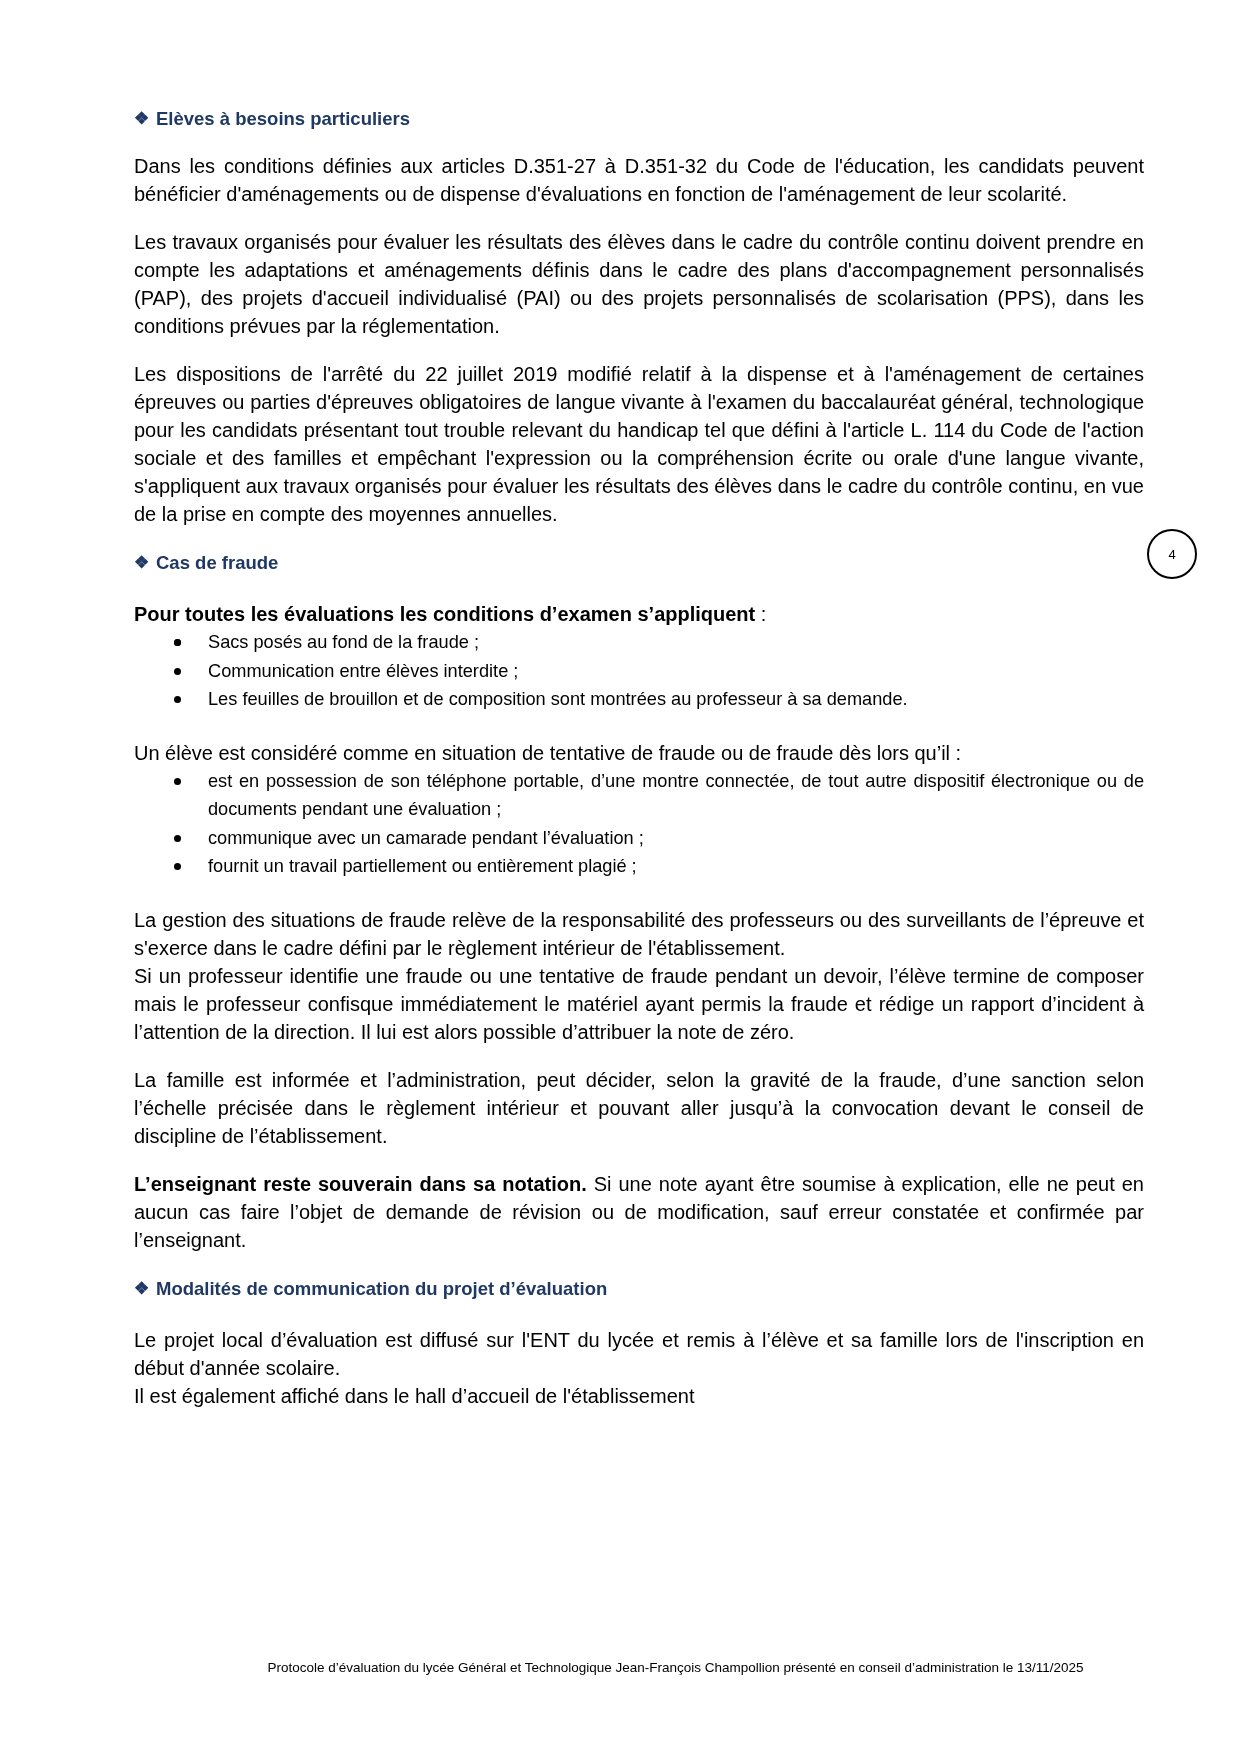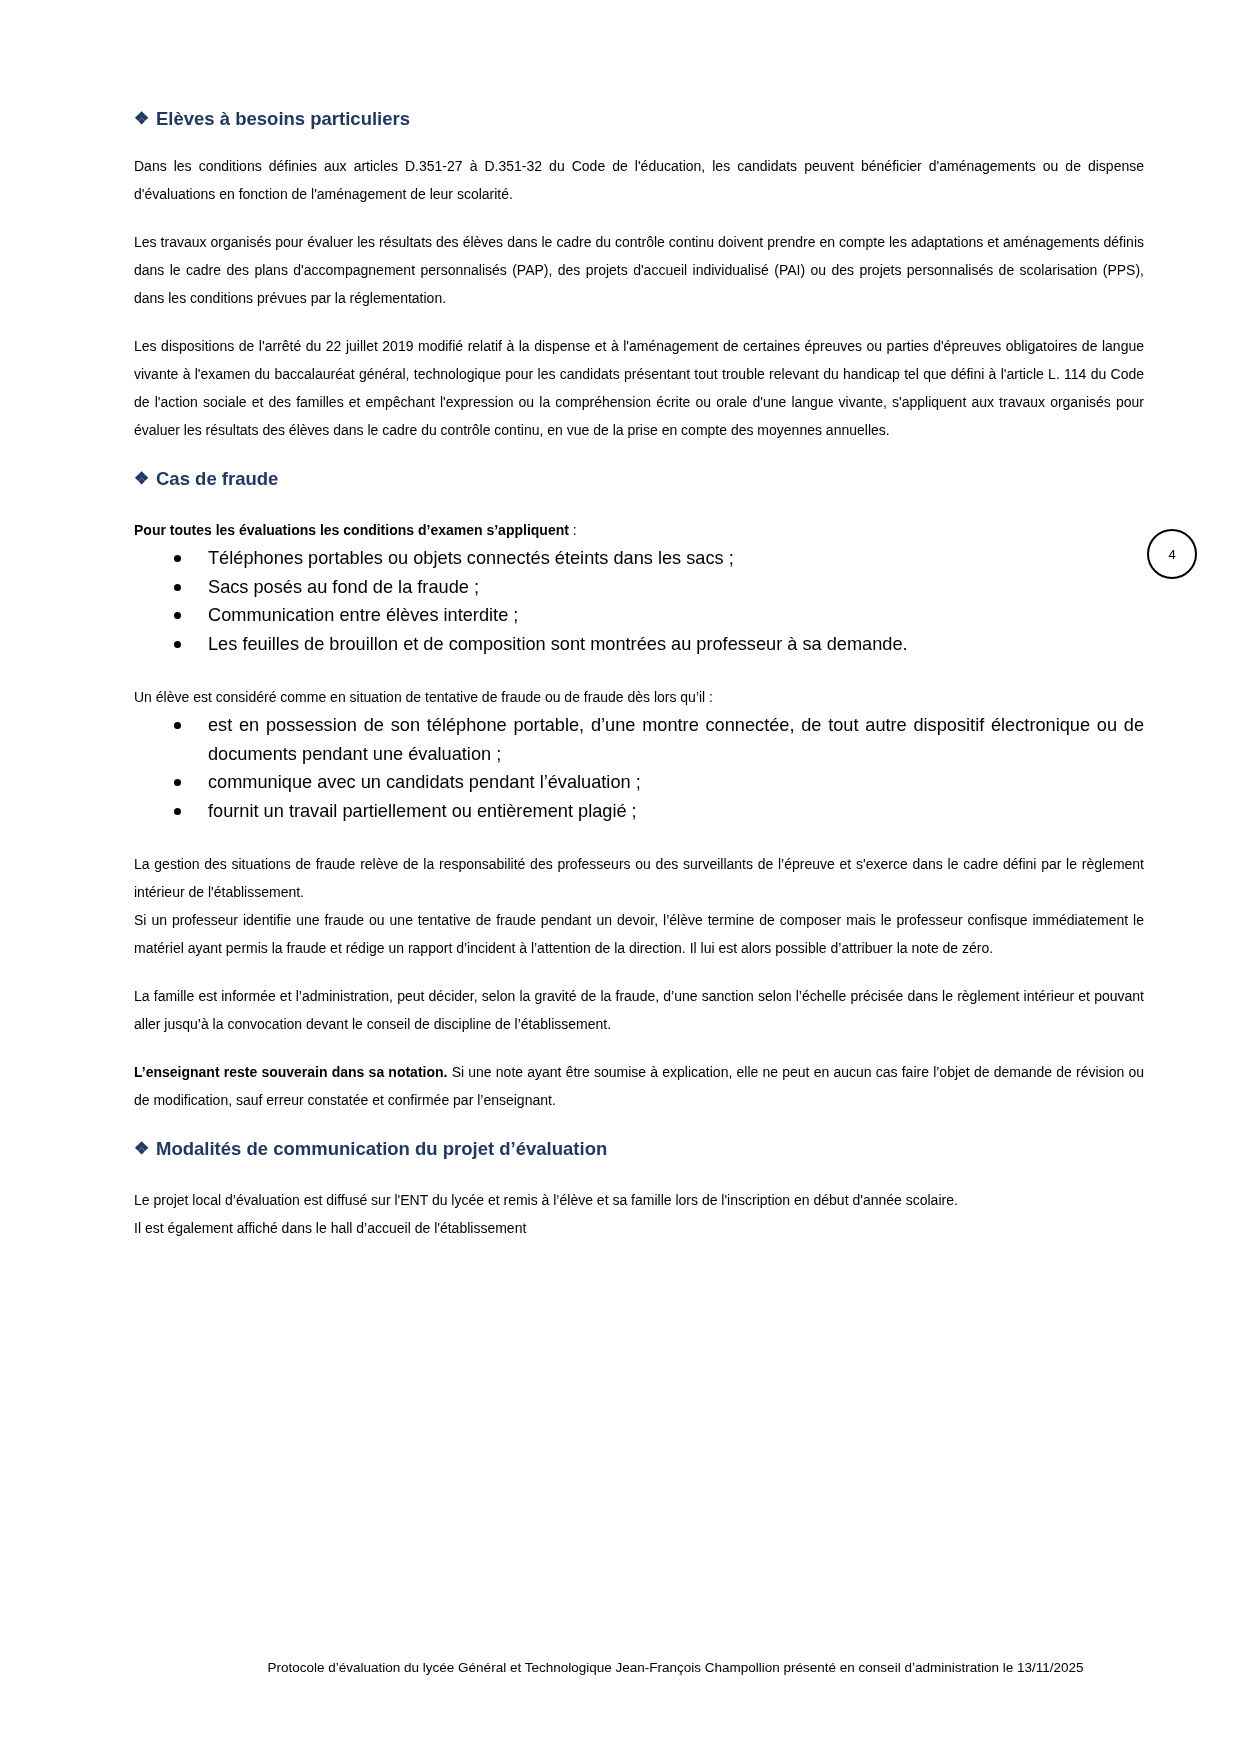--- a/index.html
+++ b/index.html
@@ -2,21 +2,21 @@
 <html><head>
 <meta charset="utf-8">
 <style>
   html, body { margin: 0; padding: 0; background: #ffffff; }
   body { width: 1241px; height: 1755px; position: relative; overflow: hidden;
          font-family: "Liberation Sans", sans-serif; color: #000; }
   .page { position: absolute; left: 0; top: 0; width: 1241px; height: 1755px; background: #fff; }
   .content { position: absolute; left: 134px; top: 104px; width: 1010px; }
   .heading { font-size: 18.5px; font-weight: bold; color: #1F3864; line-height: 29px; margin: 0 0 19px 0; display: flex; align-items: center; }
   .heading .diamond { display: inline-block; width: 22px; font-size: 17px; color: #1F3864; }
-  p { margin: 0 0 20px 0; font-size: 14px; line-height: 28px; text-align: justify; }
+  p { margin: 0 0 20px 0; font-size: 20px; line-height: 28px; text-align: justify; }
   p.tight { margin-bottom: 0; margin-top: 23px; }
   ul { margin: 0 0 25px 0; padding: 0; list-style: none; }
   ul li { position: relative; padding-left: 74px; font-size: 18.2px; line-height: 28.5px; text-align: justify; }
   ul li .dot { position: absolute; left: 40px; top: 11px; width: 7px; height: 7px; border-radius: 50%; background: #000; }
   .b { font-weight: bold; }
   .page-num { position: absolute; left: 1147px; top: 529px; width: 50px; height: 50px; border: 2px solid #000; border-radius: 50%;
               display: flex; align-items: center; justify-content: center; font-size: 13px; box-sizing: border-box; }
   .footer { position: absolute; left: 0; width: 1241px; top: 1660px; text-align: center; font-size: 13.5px; }
   .footer span { display: inline-block; padding-left: 110px; text-align: center; }
 </style>
@@ -33,30 +33,30 @@
     <p>Dans les conditions définies aux articles D.351-27 à D.351-32 du Code de l'éducation, les candidats peuvent bénéficier d'aménagements ou de dispense d'évaluations en fonction de l'aménagement de leur scolarité.</p>
     <p>Les travaux organisés pour évaluer les résultats des élèves dans le cadre du contrôle continu doivent prendre en compte les adaptations et aménagements définis dans le cadre des plans d'accompagnement personnalisés (PAP), des projets d'accueil individualisé (PAI) ou des projets personnalisés de scolarisation (PPS), dans les conditions prévues par la réglementation.</p>
     <p>Les dispositions de l'arrêté du 22 juillet 2019 modifié relatif à la dispense et à l'aménagement de certaines épreuves ou parties d'épreuves obligatoires de langue vivante à l'examen du baccalauréat général, technologique pour les candidats présentant tout trouble relevant du handicap tel que défini à l'article L. 114 du Code de l'action sociale et des familles et empêchant l'expression ou la compréhension écrite ou orale d'une langue vivante, s'appliquent aux travaux organisés pour évaluer les résultats des élèves dans le cadre du contrôle continu, en vue de la prise en compte des moyennes annuelles.</p>
 
     <div class="heading">
       <span class="diamond">❖</span>
       <span>Cas de fraude</span>
     </div>
     <p class="tight"><span class="b">Pour toutes les évaluations les conditions d’examen s’appliquent</span><span> :</span></p>
     <ul>
-      <li><span class="dot"></span><span>Téléphones portables ou objets connectés éteints dans les sacs ;</span></li>
+      <li><span class="dot"></span></li>
       <li><span class="dot"></span><span>Sacs posés au fond de la fraude ;</span></li>
       <li><span class="dot"></span><span>Communication entre élèves interdite ;</span></li>
       <li><span class="dot"></span><span>Les feuilles de brouillon et de composition sont montrées au professeur à sa demande.</span></li>
     </ul>
 
     <p class="tight">Un élève est considéré comme en situation de tentative de fraude ou de fraude dès lors qu’il :</p>
     <ul>
       <li><span class="dot"></span><span>est en possession de son téléphone portable, d’une montre connectée, de tout autre dispositif électronique ou de documents pendant une évaluation ;</span></li>
-      <li><span class="dot"></span><span>communique avec un candidats pendant l’évaluation ;</span></li>
+      <li><span class="dot"></span><span>communique avec un camarade pendant l’évaluation ;</span></li>
       <li><span class="dot"></span><span>fournit un travail partiellement ou entièrement plagié ;</span></li>
     </ul>
 
     <p class="tight">La gestion des situations de fraude relève de la responsabilité des professeurs ou des surveillants de l’épreuve et s'exerce dans le cadre défini par le règlement intérieur de l'établissement.</p>
     <p>Si un professeur identifie une fraude ou une tentative de fraude pendant un devoir, l’élève termine de composer mais le professeur confisque immédiatement le matériel ayant permis la fraude et rédige un rapport d’incident à l’attention de la direction. Il lui est alors possible d’attribuer la note de zéro.</p>
     <p>La famille est informée et l’administration, peut décider, selon la gravité de la fraude, d’une sanction selon l’échelle précisée dans le règlement intérieur et pouvant aller jusqu’à la convocation devant le conseil de discipline de l’établissement.</p>
     <p><span class="b">L’enseignant reste souverain dans sa notation.</span><span> Si une note ayant être soumise à explication, elle ne peut en aucun cas faire l’objet de demande de révision ou de modification, sauf erreur constatée et confirmée par l’enseignant.</span></p>
 
     <div class="heading">
       <span class="diamond">❖</span>

